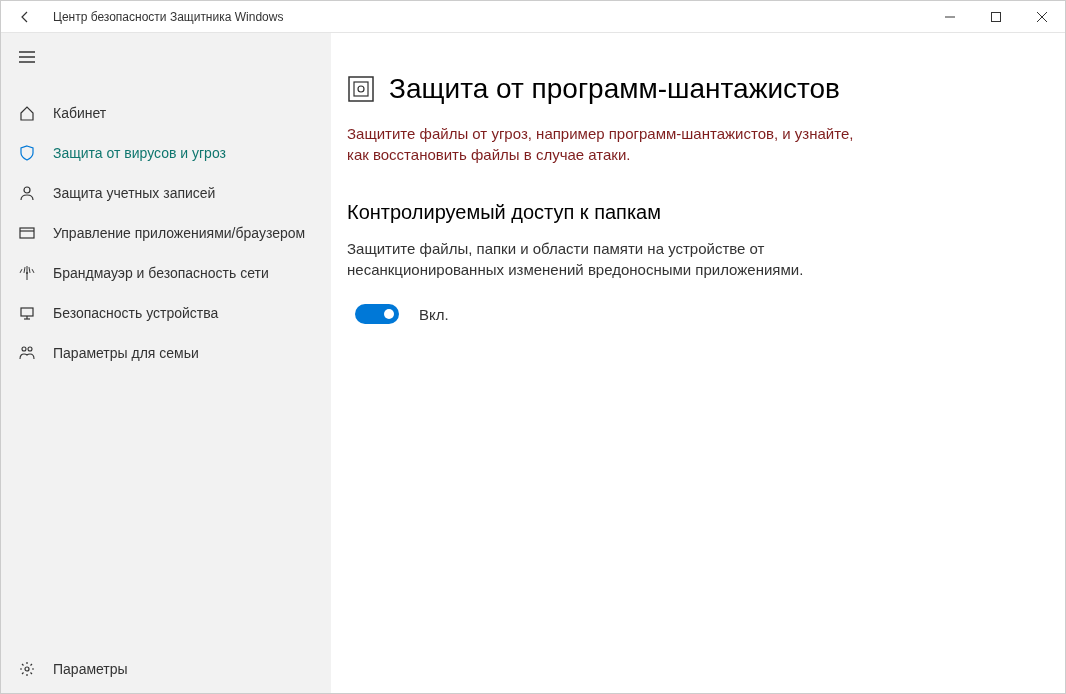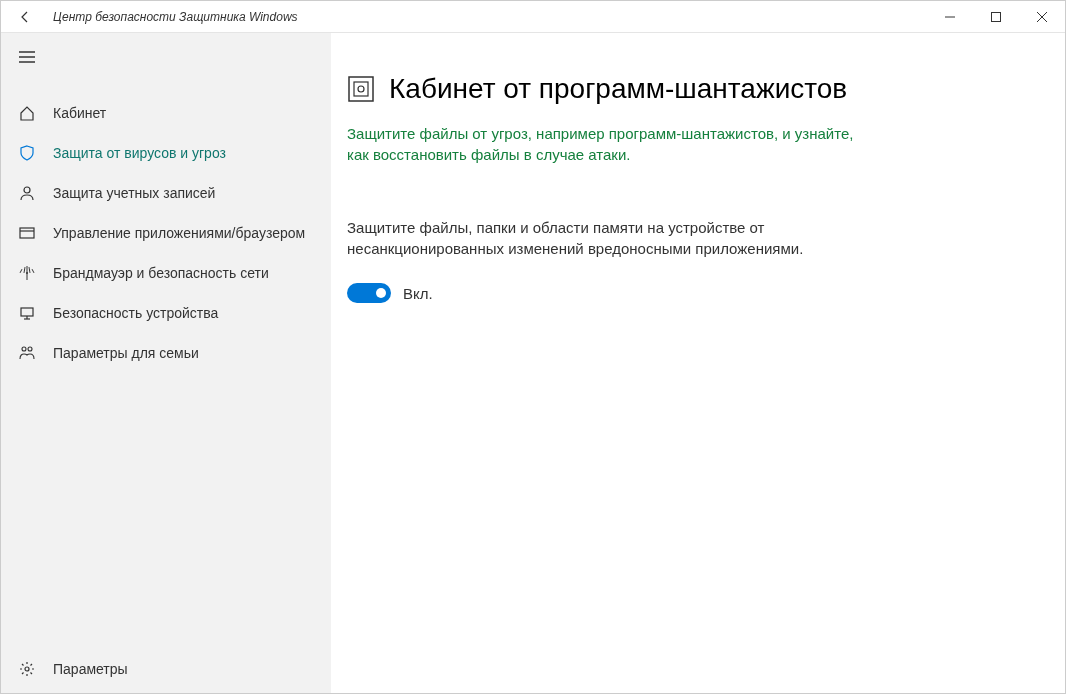--- a/index.html
+++ b/index.html
@@ -1,45 +1,45 @@
 <!DOCTYPE html>
 <html><head>
   <meta charset="utf-8">
   <style>
     * { margin: 0; padding: 0; box-sizing: border-box; font-family: "Segoe UI", sans-serif; }
     body { width: 1066px; height: 694px; overflow: hidden; background: #fff; display: flex; flex-direction: column; border: 1px solid #ccc; }
     
     .titlebar { height: 32px; display: flex; align-items: center; background: #fff; border-bottom: 1px solid #e5e5e5; }
     .titlebar-back { width: 48px; height: 32px; display: flex; align-items: center; justify-content: center; cursor: pointer; }
-    .titlebar-title { font-size: 12px; color: #333; flex: 1; padding-left: 4px; font-style: italic; }
+    .titlebar-title { font-size: 12px; color: #333; flex: 1; padding-left: 4px; }
     .titlebar-controls { display: flex; }
     .titlebar-btn { width: 46px; height: 32px; display: flex; align-items: center; justify-content: center; cursor: pointer; }
     .titlebar-btn svg { width: 10px; height: 10px; }
     
     .content { flex: 1; display: flex; overflow: hidden; }
     
     .sidebar { width: 330px; background: #f2f2f2; display: flex; flex-direction: column; overflow: hidden; }
     .hamburger { height: 48px; display: flex; align-items: center; padding-left: 18px; cursor: pointer; }
     .nav { flex: 1; padding-top: 12px; }
     .nav-item { height: 40px; display: flex; align-items: center; padding-left: 18px; cursor: pointer; font-size: 14px; color: #333; white-space: nowrap; overflow: hidden; }
     .nav-item.active { color: #0f766e; }
     .nav-item .icon { width: 24px; display: flex; align-items: center; justify-content: flex-start; flex-shrink: 0; }
     .nav-item .label { padding-left: 10px; }
     .sidebar-bottom { padding-bottom: 4px; }
     
     .main { flex: 1; padding: 40px 40px 0 16px; overflow: hidden; }
     .page-header { display: flex; align-items: center; gap: 14px; margin-bottom: 18px; }
     .page-header .icon { width: 28px; height: 28px; display: flex; align-items: center; justify-content: center; }
     .page-title { font-size: 28px; font-weight: 400; color: #000; }
-    .page-desc { font-size: 15px; color: #15803d; line-height: 1.4; max-width: 520px; margin-bottom: 52px; }
+    .page-desc { font-size: 15px; color: #7f1d1d; line-height: 1.4; max-width: 520px; margin-bottom: 36px; }
     
     .section-title { font-size: 20px; font-weight: 400; color: #000; margin-bottom: 14px; }
     .section-desc { font-size: 15px; color: #333; line-height: 1.4; max-width: 520px; margin-bottom: 24px; margin-top: 12px; }
     
-    .toggle-row { display: flex; align-items: center; gap: 12px; margin-bottom: 28px; }
+    .toggle-row { display: flex; align-items: center; gap: 20px; margin-bottom: 28px; margin-left: 8px; }
     .toggle { width: 44px; height: 20px; background: #0078d7; border-radius: 10px; position: relative; cursor: pointer; }
     .toggle::after { content: ""; position: absolute; width: 10px; height: 10px; background: #fff; border-radius: 50%; top: 5px; right: 5px; }
     .toggle-label { font-size: 15px; color: #333; }
     
     .link { font-size: 15px; color: #0066cc; cursor: pointer; line-height: 1.5; max-width: 520px; margin-bottom: 14px; display: block; }
     
     svg { display: block; }
   </style>
 </head>
 <body>
@@ -160,24 +160,25 @@
 
   <div class="main">
     <div class="page-header">
       <span class="icon">
         <svg width="28" height="28" viewBox="0 0 28 28">
             <rect x="2" y="2" width="24" height="24" stroke="#333" stroke-width="1.5" fill="none"></rect>
             <rect x="7" y="7" width="14" height="14" stroke="#333" stroke-width="1.2" fill="none"></rect>
             <circle cx="14" cy="14" r="3" stroke="#333" stroke-width="1.2" fill="none"></circle>
           </svg>
       </span>
-      <h1 class="page-title">Кабинет от программ-шантажистов</h1>
+      <h1 class="page-title">Защита от программ-шантажистов</h1>
     </div>
     <p class="page-desc">Защитите файлы от угроз, например программ-шантажистов, и узнайте, как восстановить файлы в случае атаки.</p>
 
+    <h2 class="section-title">Контролируемый доступ к папкам</h2>
     <p class="section-desc">Защитите файлы, папки и области памяти на устройстве от несанкционированных изменений вредоносными приложениями.</p>
 
     <div class="toggle-row">
       <div class="toggle"></div>
       <span class="toggle-label">Вкл.</span>
     </div>
 
   </div>
 </div>
 

